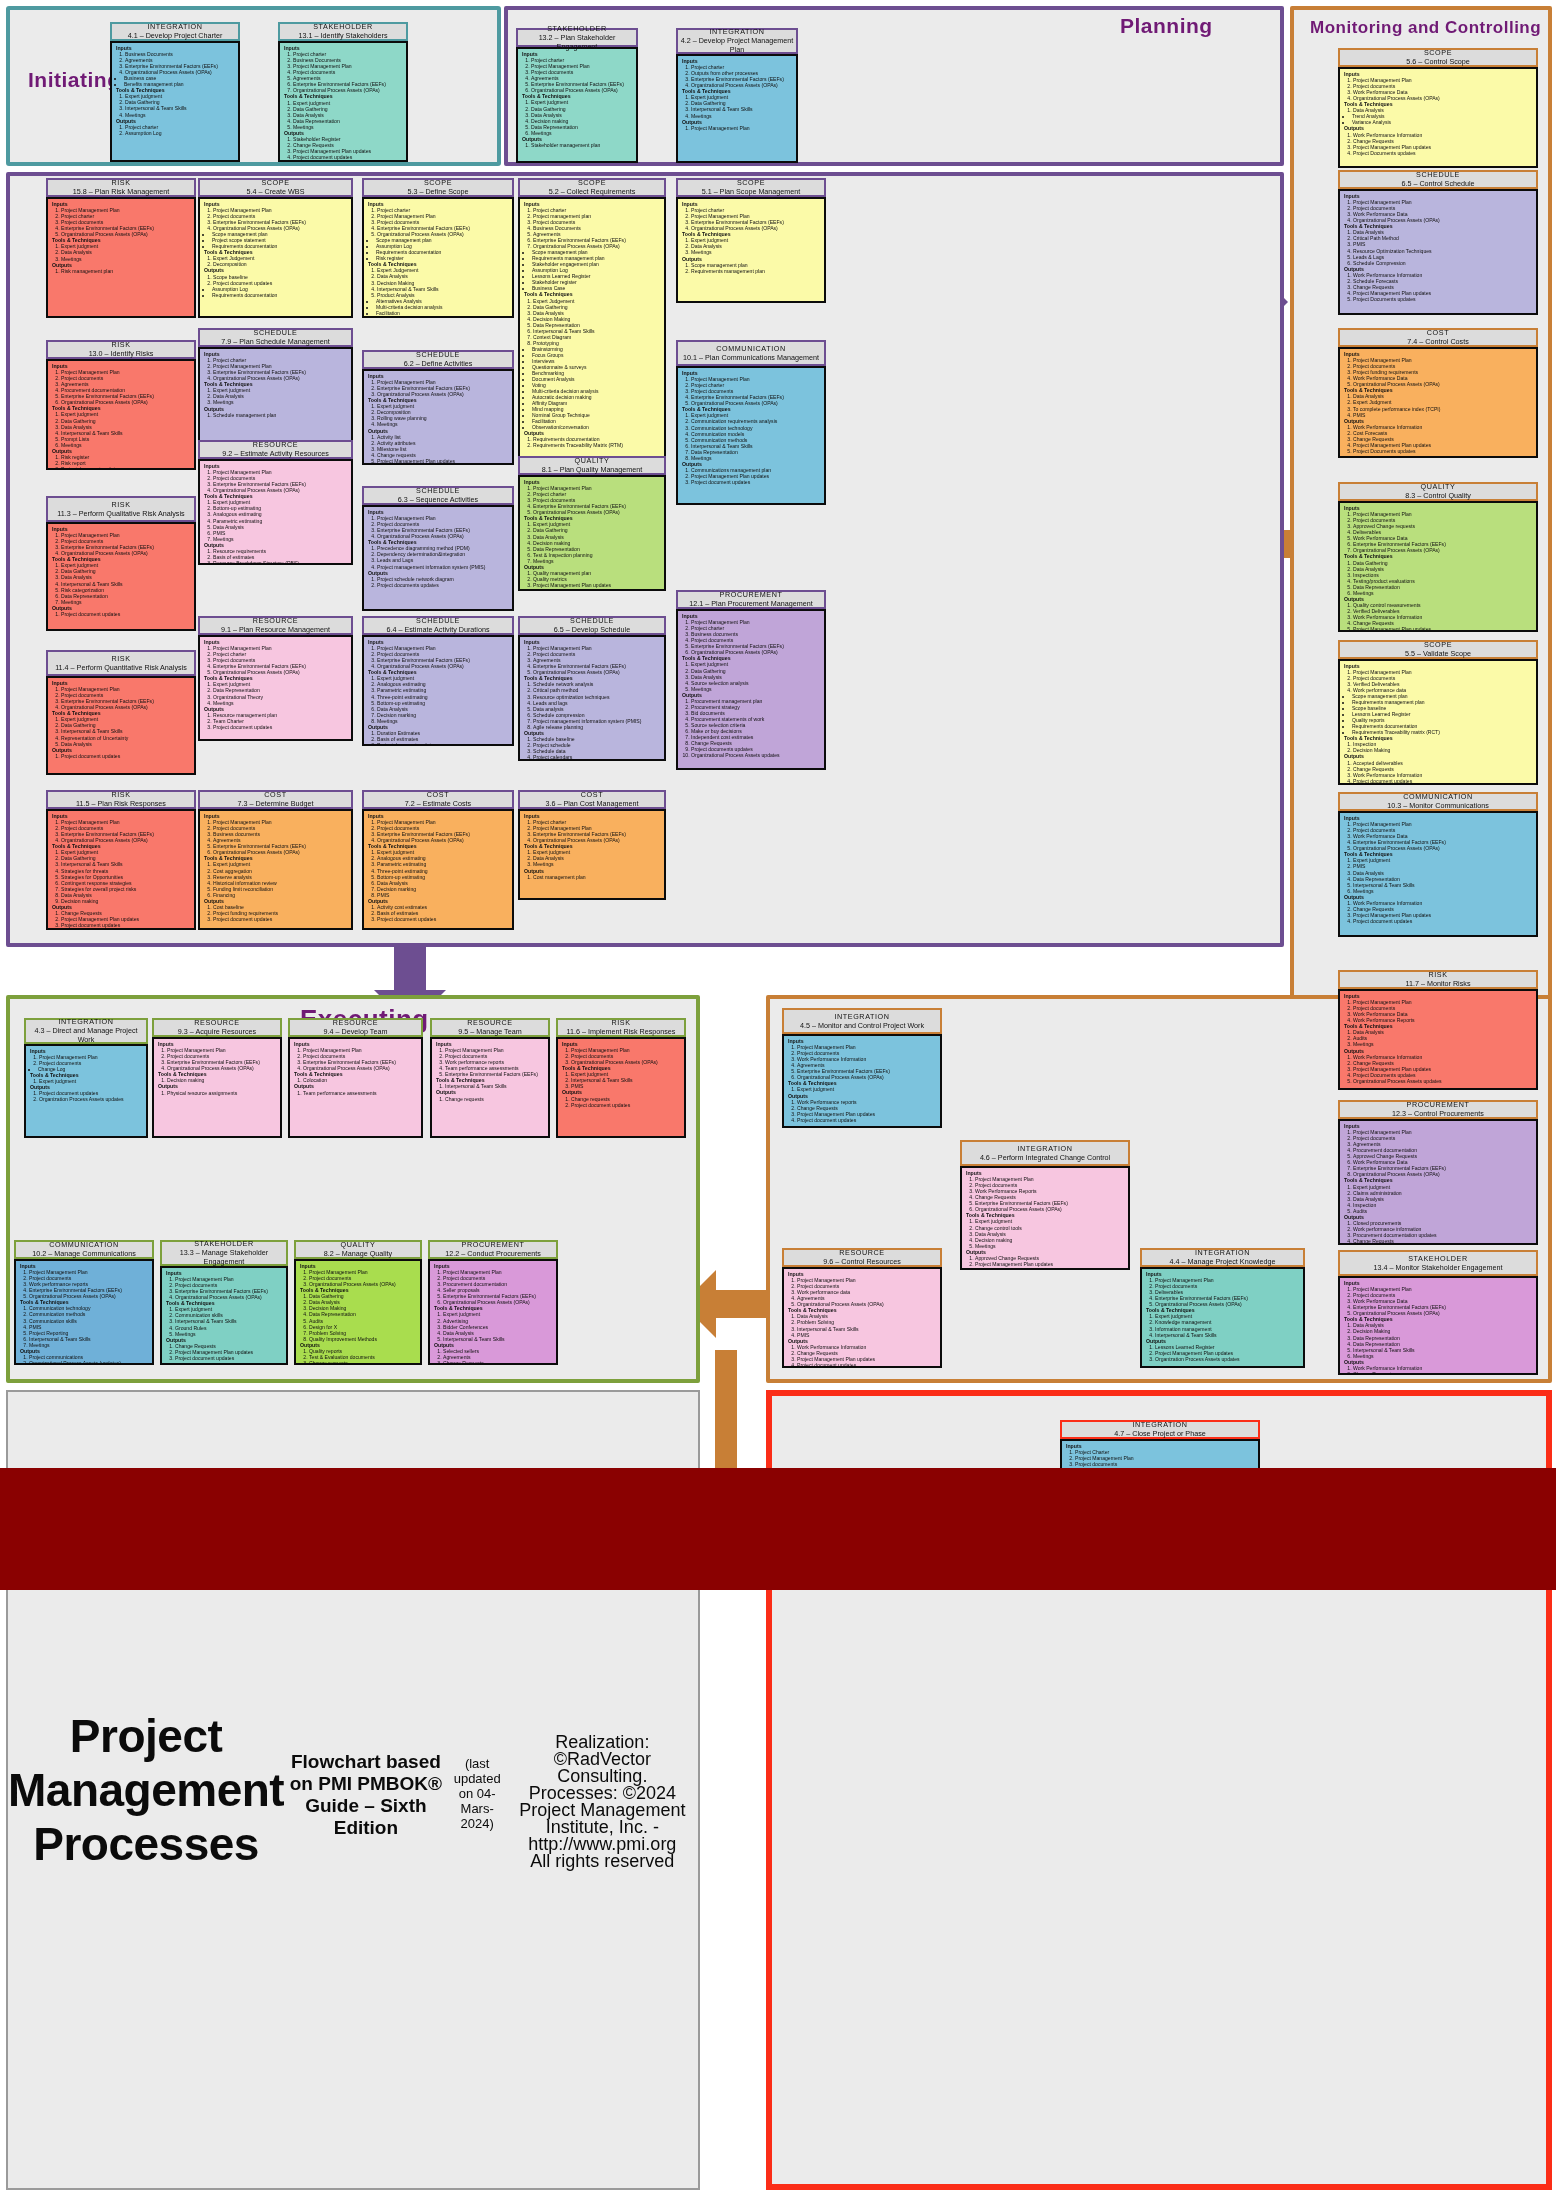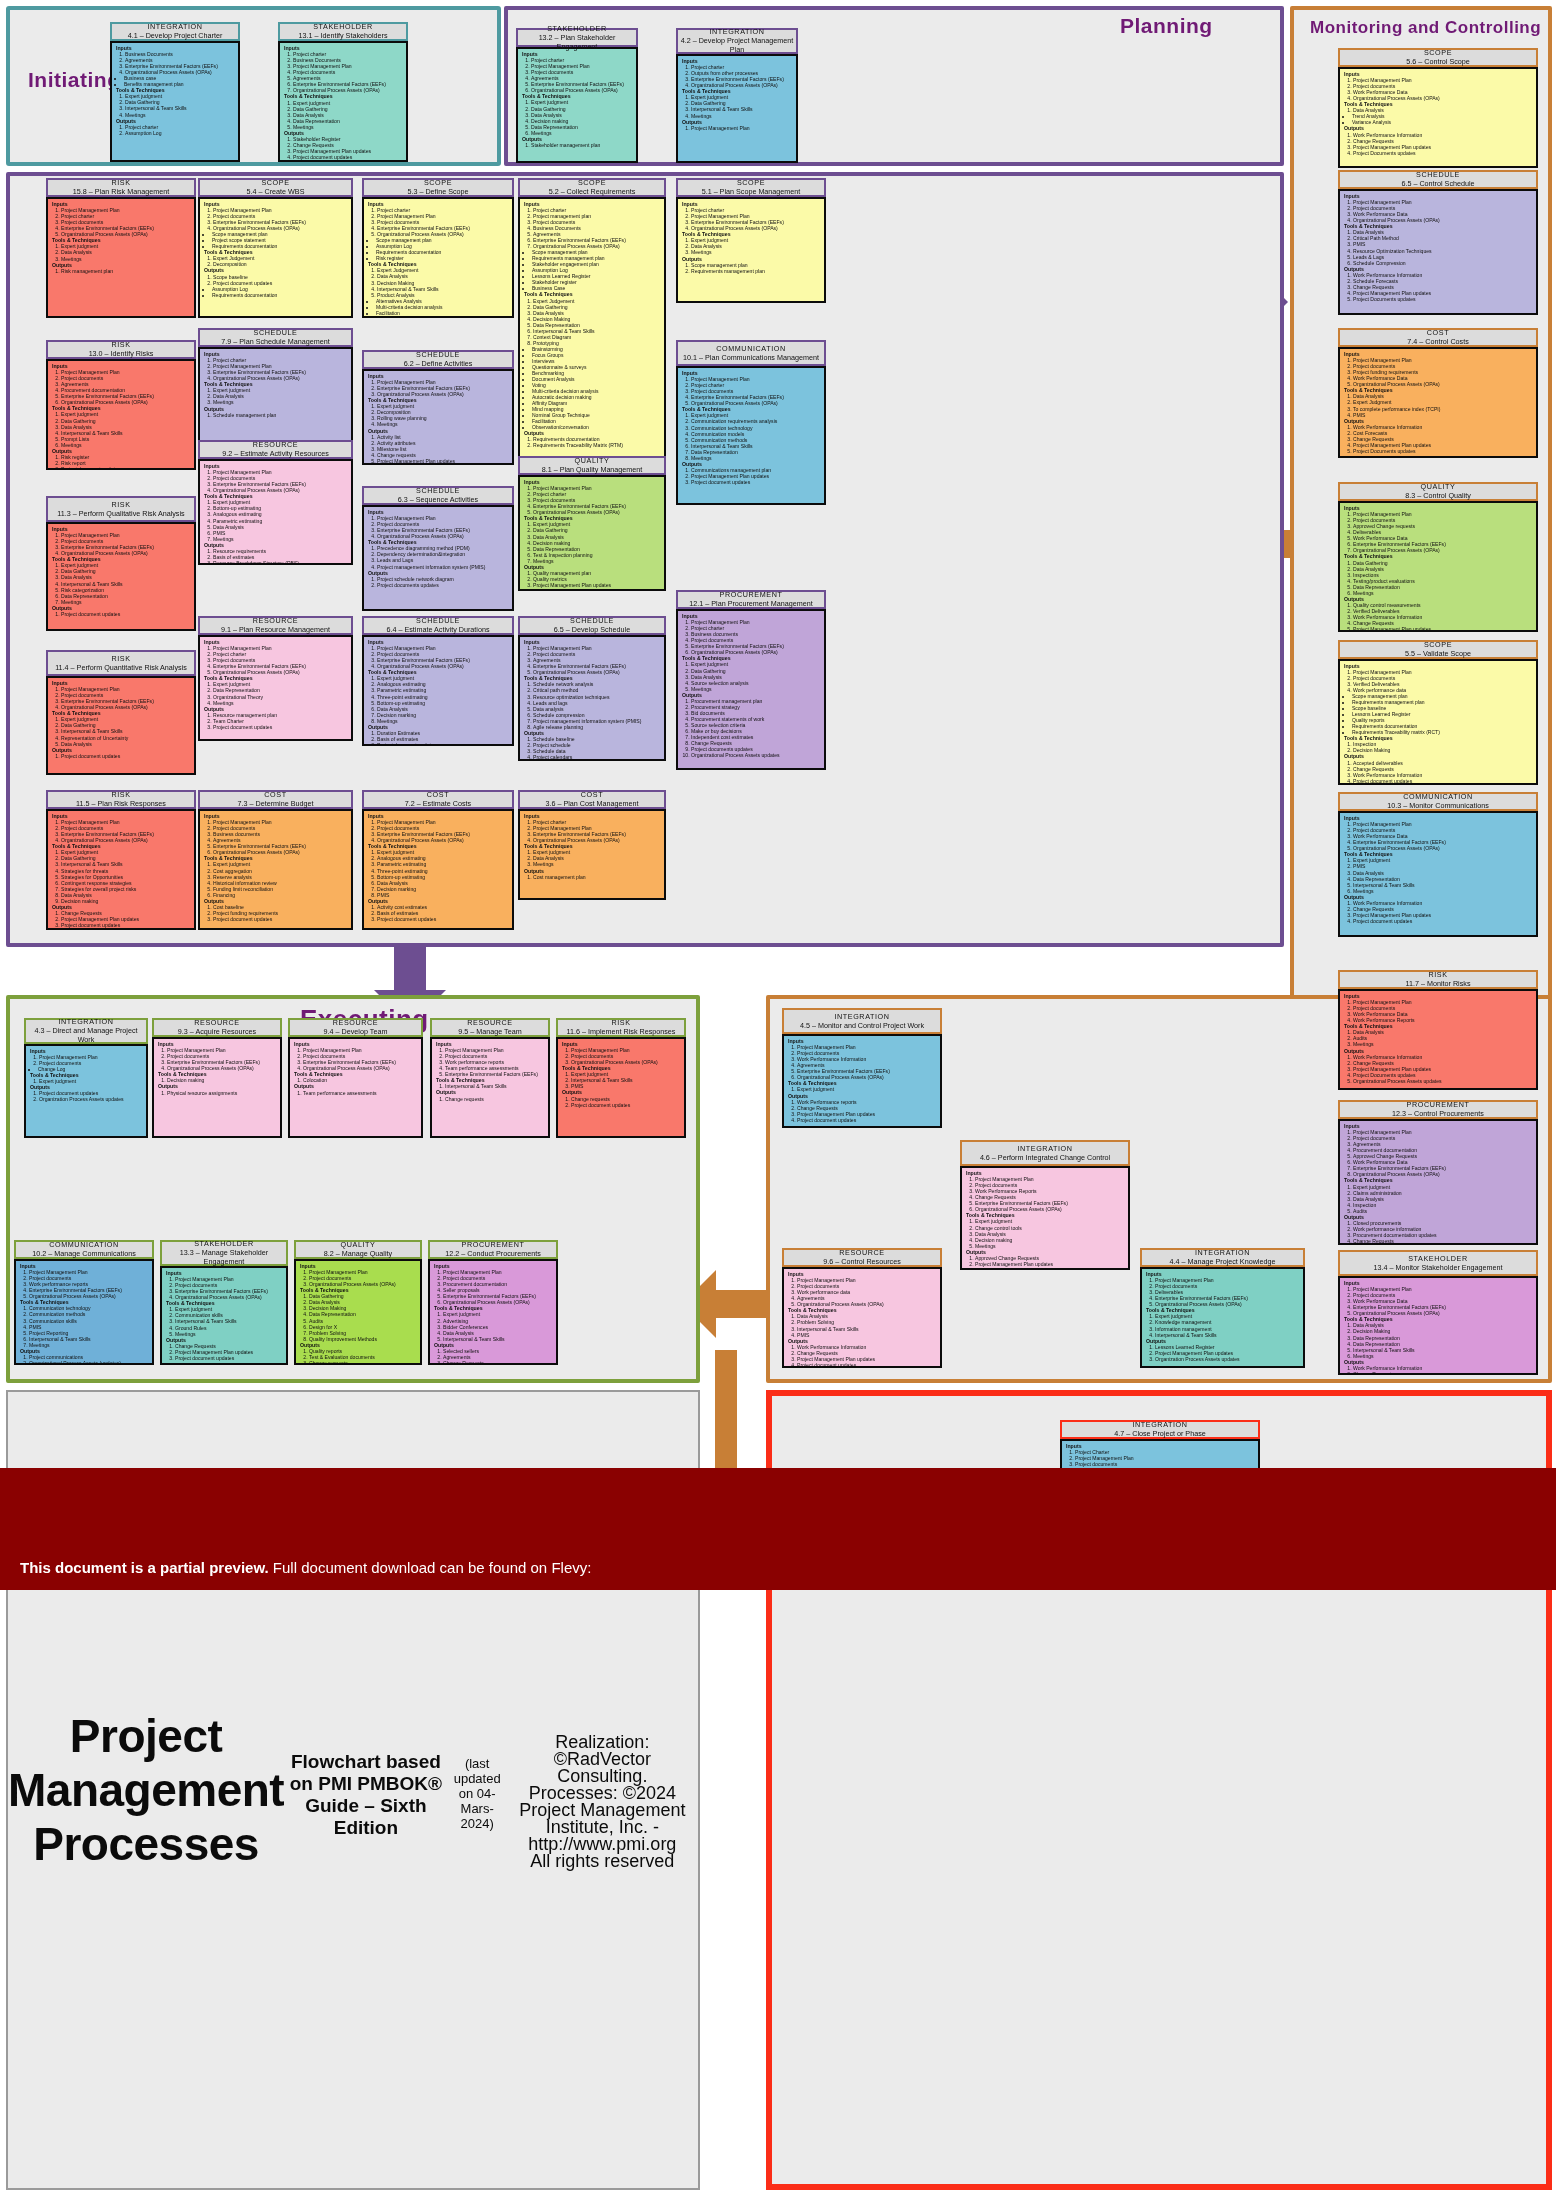--- a/index.html
+++ b/index.html
@@ -1726,16 +1726,13 @@
         <li>Final report</li>
         <li>Project document updates</li>
       </ol>
       <ul>
         <li>Lessons Learned Register</li>
       </ul>
     </div>
   </div>
 
 <div id="preview-banner">
-  <div id="preview-line1">
-    <b>This document is a partial preview.</b><span> Full document download can be found on Flevy:</span>
-  </div>
 </div>
 
 </body></html>

